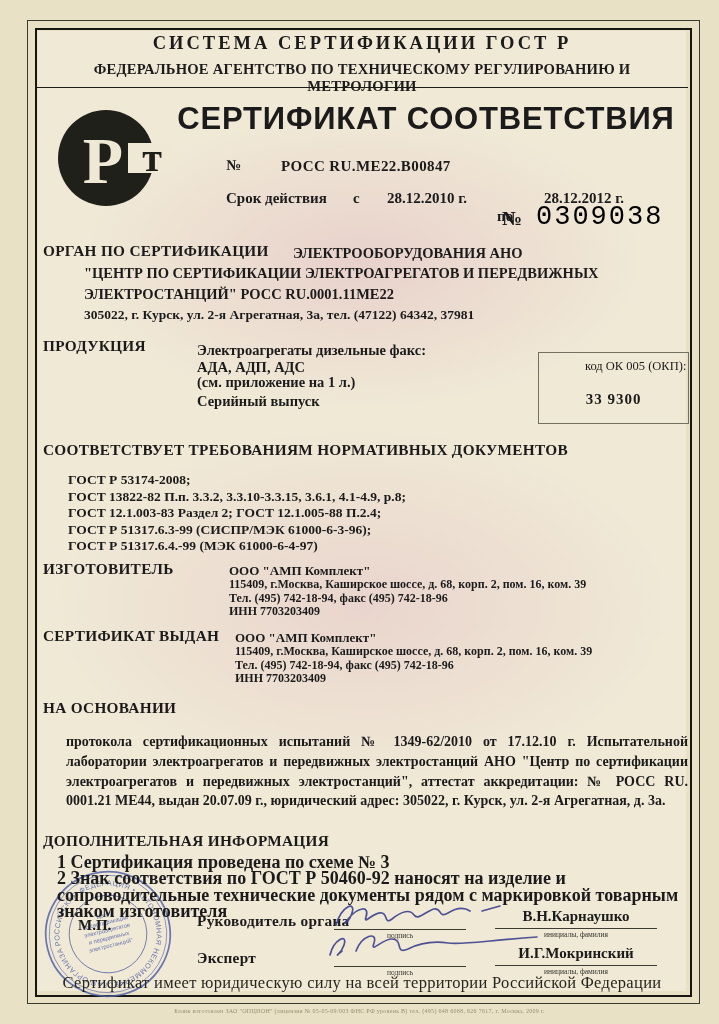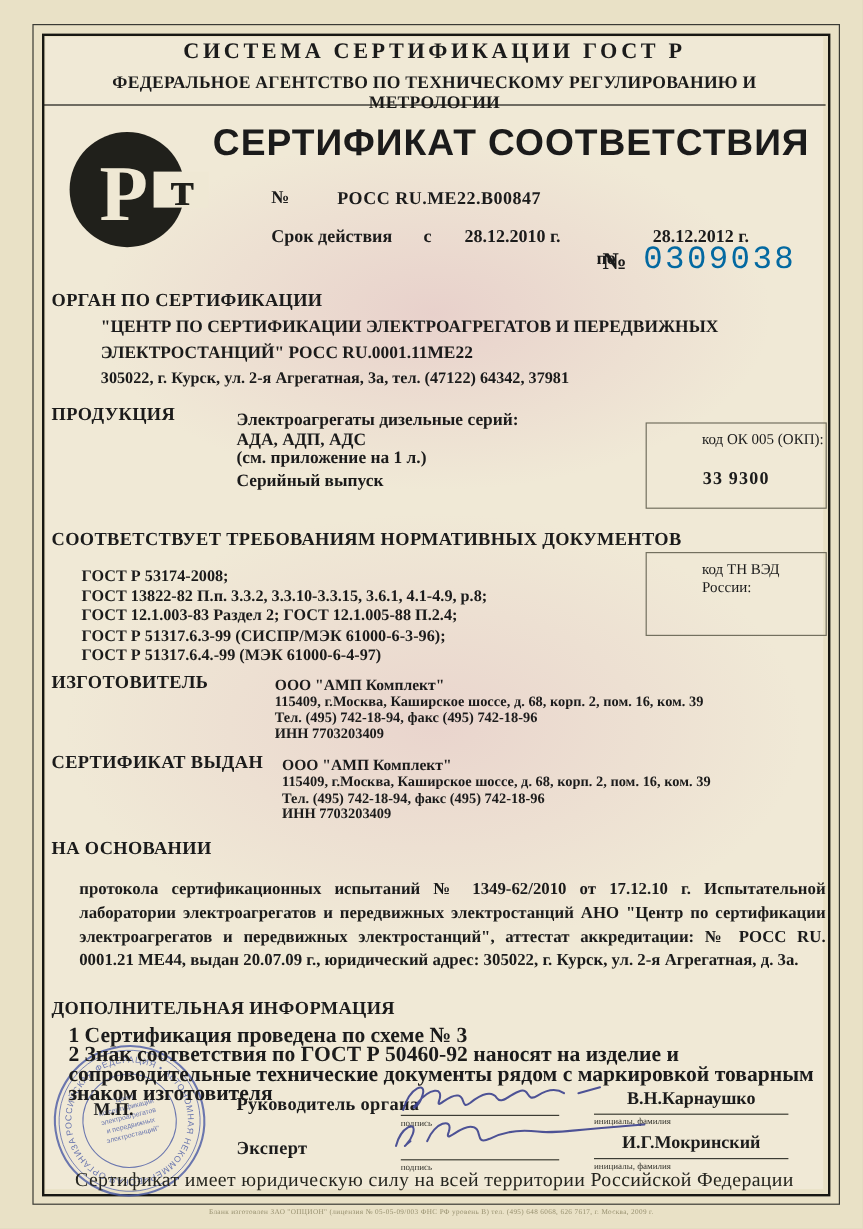--- a/index.html
+++ b/index.html
@@ -21,31 +21,31 @@
   .hdr1{left:36px; top:33px; width:652px; text-align:center; font-weight:bold; font-size:18.5px; letter-spacing:3px;}
   .hdr2{left:38px; top:61px; width:648px; text-align:center; font-weight:bold; font-size:14.8px; transform:scaleX(.99); letter-spacing:.2px;}
   .hdr-rule{left:35px; top:87px; width:653px; height:0; border-top:1.8px solid #1c1c16;}
   .title{left:176px; top:101px; width:500px; text-align:center;
     font-family:"Liberation Sans", sans-serif; font-weight:900; font-size:31px; letter-spacing:.8px;}
   .logo{left:56px; top:107px; width:118px; height:102px;}
   .b15{font-weight:bold; font-size:15px;}
   .b14{font-weight:bold; font-size:14.5px;}
   .b13{font-weight:bold; font-size:13.5px;}
   .label{font-weight:bold; font-size:15.3px; letter-spacing:.3px;}
-  .blank-digits{font-family:"Liberation Mono", monospace; font-size:27px; color:#0369a1; letter-spacing:2px;}
+  .blank-digits{font-family:"Liberation Mono", monospace; font-size:27px; color:#000000; letter-spacing:2px;}
   .codebox{border:1.3px solid #73705f; width:149px; height:70px;}
   .codebox .cap{position:absolute; left:10px; top:6px; font-size:12.5px;margin-left:36px;}
   .codebox .val{position:absolute; left:0; top:38px; width:100%; text-align:center; font-weight:bold; font-size:15px; letter-spacing:1px;}
   .docs div{font-weight:bold; font-size:13.5px; line-height:16.6px;}
   .addr div{font-weight:bold; font-size:12px; line-height:13.8px;}
   .addr div:first-child{font-size:13px;}
   .para{font-weight:bold; font-size:14px; line-height:19.8px; text-align:justify;}
   .item{font-weight:bold; font-size:18px; line-height:16.6px;}
   .sigline{border-bottom:1.2px solid #3c3c34; height:0;}
-  .sigcap{font-size:7.5px; text-align:left; color:#33332c;}
+  .sigcap{font-size:7.5px; text-align:center; color:#33332c;}
   .signame{font-weight:bold; font-size:15px; text-align:center;}
   .stamp{left:40px; top:866px; width:136px; height:136px; opacity:.82; transform:rotate(-14deg); z-index:1;}
   .z2{z-index:2;}
   .footer-legal{left:36px; top:973px; width:652px; text-align:center; font-size:16.5px; letter-spacing:.3px; color:#26261f;}
   .fineprint{left:0; top:1008px; width:719px; text-align:center; font-size:6px; color:#97906f; letter-spacing:.3px;}
   .sigs{left:322px; top:893px; width:375px; height:84px; z-index:2;}
 </style>
 </head>
 <body>
 
@@ -74,45 +74,43 @@
   <div class="abs b15 z2" style="left:226px; top:190px;">Срок действия</div>
   <div class="abs b15 z2" style="left:353px; top:190px;">с</div>
   <div class="abs b15 z2" style="left:387px; top:190px;">28.12.2010 г.</div>
   <div class="abs b15 z2" style="left:497px; top:208px;">по</div>
   <div class="abs b15 z2" style="left:544px; top:190px;">28.12.2012 г.</div>
 
   <div class="abs z2" style="left:502px; top:207px; font-weight:bold; font-size:20px;">№</div>
   <div class="abs blank-digits z2" style="left:536px; top:202px;">0309038</div>
 
   <div class="abs label z2" style="left:43px; top:242px;">ОРГАН ПО СЕРТИФИКАЦИИ</div>
+  <div class="abs b14 z2" style="left:293px; top:245px;">ЭЛЕКТРООБОРУДОВАНИЯ АНО</div>
   <div class="abs b14 z2" style="left:84px; top:265px;">"ЦЕНТР ПО СЕРТИФИКАЦИИ ЭЛЕКТРОАГРЕГАТОВ И ПЕРЕДВИЖНЫХ</div>
   <div class="abs b14 z2" style="left:84px; top:286px;">ЭЛЕКТРОСТАНЦИЙ"   РОСС RU.0001.11МЕ22</div>
   <div class="abs b13 z2" style="left:84px; top:307px;">305022, г. Курск,  ул. 2-я Агрегатная, 3а, тел. (47122) 64342, 37981</div>
 
   <div class="abs label z2" style="left:43px; top:337px;">ПРОДУКЦИЯ</div>
-  <div class="abs b14 z2" style="left:197px; top:342px;">Электроагрегаты дизельные серий:</div>
+  <div class="abs b14 z2" style="left:197px; top:342px;">Электроагрегаты дизельные факс:</div>
   <div class="abs b14 z2" style="left:197px; top:359px;">АДА, АДП, АДС</div>
   <div class="abs b14 z2" style="left:197px; top:374px;">(см. приложение на 1 л.)</div>
   <div class="abs b14 z2" style="left:197px; top:393px;text-align:center;">Серийный выпуск</div>
 
   <div class="abs codebox z2" style="left:538px; top:352px;">
     <div class="cap">код ОК 005 (ОКП):</div>
     <div class="val">33 9300</div>
   </div>
 
   <div class="abs label z2" style="left:43px; top:441px;">СООТВЕТСТВУЕТ ТРЕБОВАНИЯМ НОРМАТИВНЫХ ДОКУМЕНТОВ</div>
   <div class="abs docs z2" style="left:68px; top:472px;">
     <div>ГОСТ Р 53174-2008;</div>
     <div>ГОСТ 13822-82   П.п. 3.3.2, 3.3.10-3.3.15, 3.6.1, 4.1-4.9, р.8;</div>
     <div>ГОСТ 12.1.003-83 Раздел 2; ГОСТ 12.1.005-88 П.2.4;</div>
     <div>ГОСТ Р 51317.6.3-99 (СИСПР/МЭК 61000-6-3-96);</div>
     <div>ГОСТ Р 51317.6.4.-99 (МЭК 61000-6-4-97)</div>
-  </div>
-  <div class="abs codebox z2" style="left:538px; top:460px; height:68px;">
-    <div class="cap">код ТН ВЭД России:</div>
   </div>
 
   <div class="abs label z2" style="left:43px; top:560px;">ИЗГОТОВИТЕЛЬ</div>
   <div class="abs addr z2" style="left:229px; top:564px;">
     <div>ООО "АМП Комплект"</div>
     <div>115409, г.Москва, Каширское шоссе, д. 68, корп. 2, пом. 16, ком. 39</div>
     <div>Тел. (495) 742-18-94, факс (495) 742-18-96</div>
     <div>ИНН 7703203409</div>
   </div>
 

